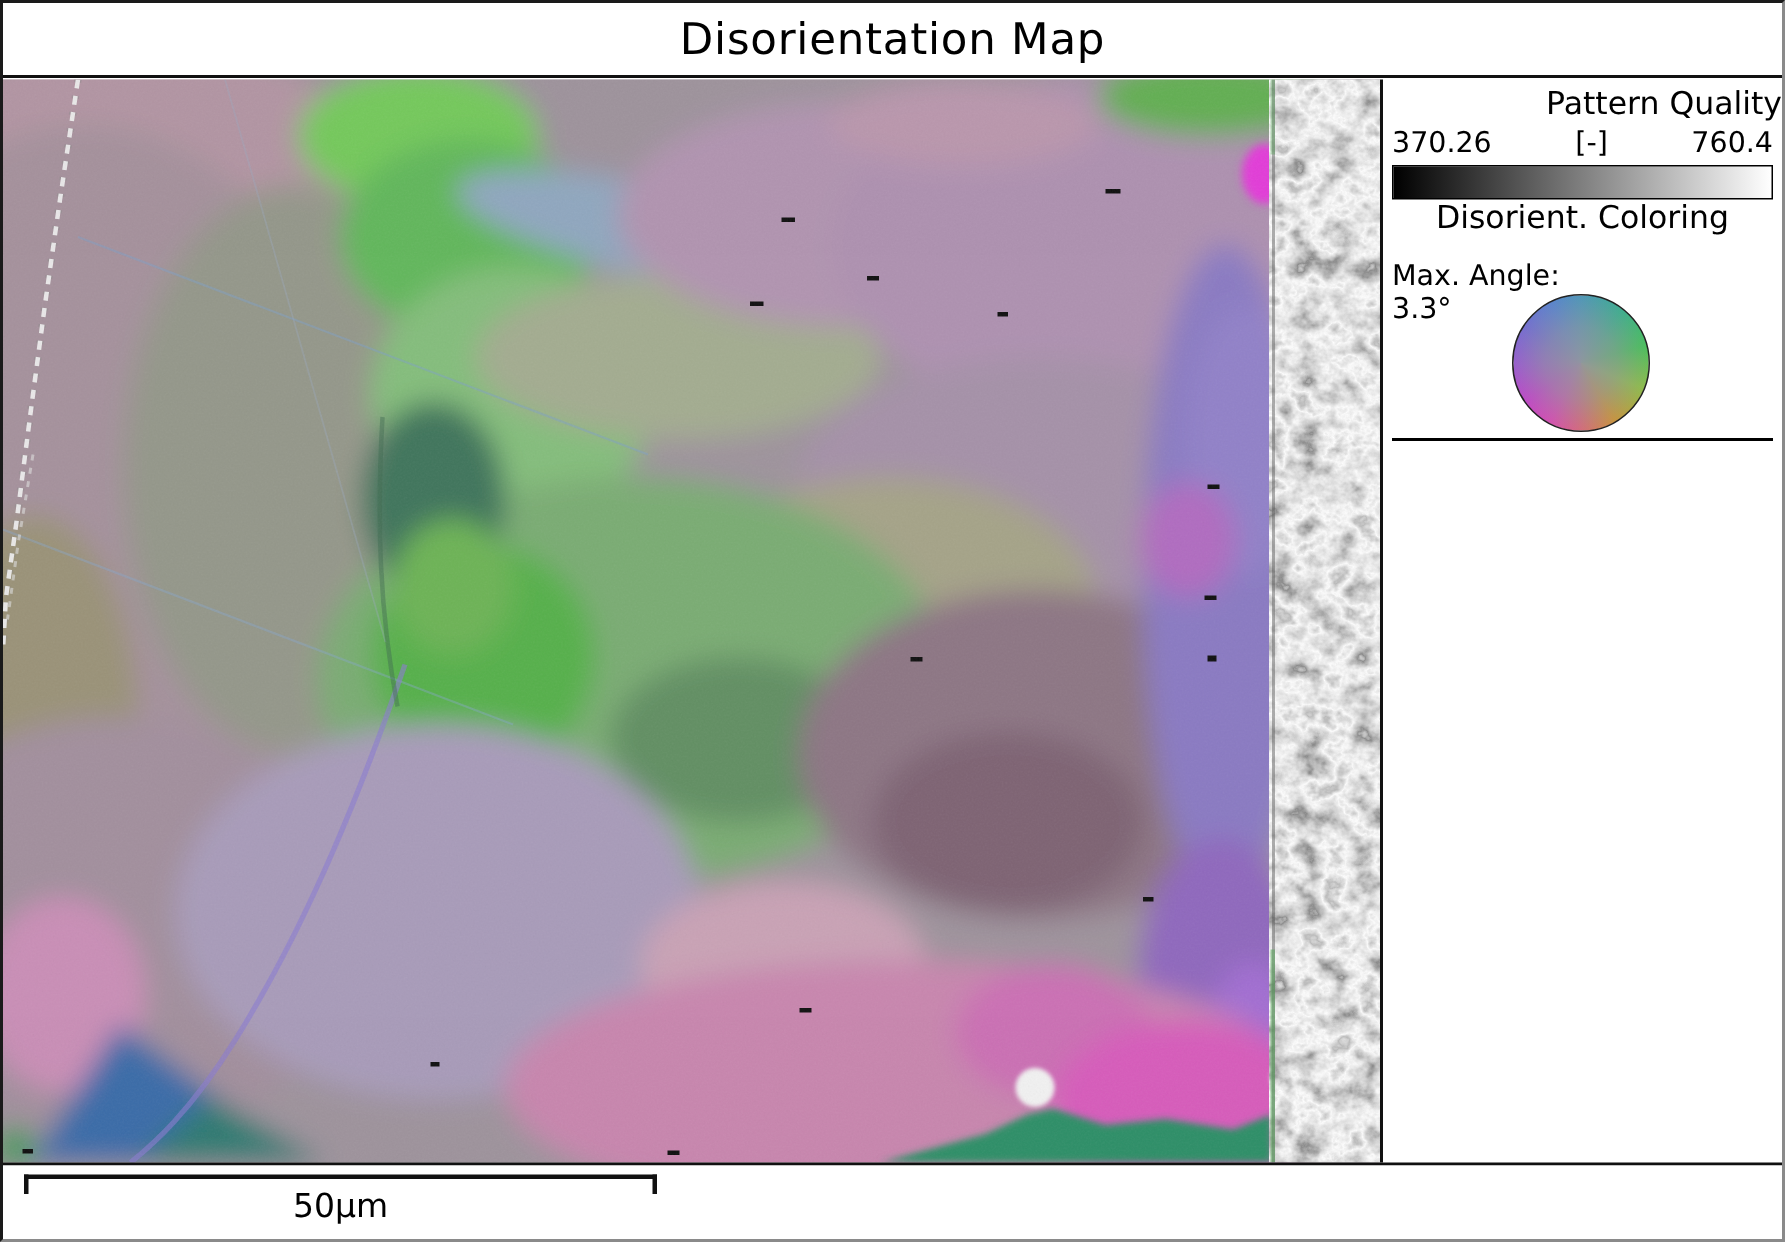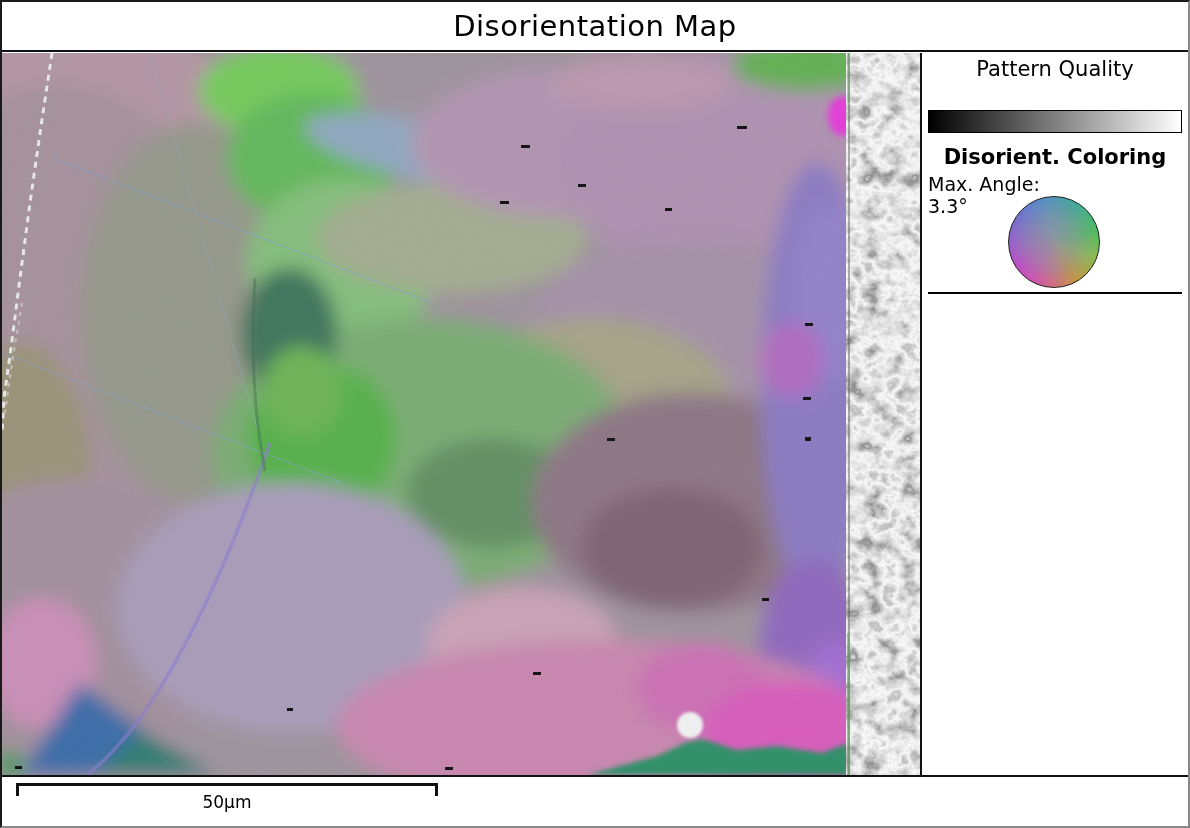--- a/index.html
+++ b/index.html
@@ -23,49 +23,49 @@
   #sidebar {
     position:absolute; left:918px; top:51px; width:268px; height:722px;
     background:#fff; border-left:2px solid #111;
   }
   #mainrow-bottomline {
     position:absolute; left:0; top:773px; width:1186px; height:0;
     border-top:2px solid #111;
   }
   
   .sb-title { position:absolute; left:0; width:266px; text-align:center; font-size:21px; }
-  #pq-title { top:4px; }
+  #pq-title { top:4px;text-align:right; }
   .sb-row { position:absolute; left:6px; width:254px; font-size:19px; display:flex; justify-content:space-between; }
   #pq-range { top:31px; }
   #pq-bar {
     position:absolute; left:6px; top:57px; width:254px; height:23px;
     border:1px solid #000;
     background:linear-gradient(to right,#000000,#ffffff);
   }
-  #do-title { top:92px;font-weight:bold; }
+  #do-title { top:80px; }
   #do-angle { top:120px;flex-direction:column; }
   #wheel {
     position:absolute; left:86px; top:143px; width:92px; height:92px;
     border-radius:50%; border:1px solid #222;
     background:
       radial-gradient(circle at 50% 50%, rgba(146,150,158,0.95) 0%, rgba(146,150,158,0.55) 38%, rgba(146,150,158,0) 72%),
       conic-gradient(from 0deg,
         #4f97b8 0deg, #3fae8e 38deg, #4abf5d 75deg, #8fbc4c 112deg,
         #c8943f 150deg, #d5697f 182deg, #d351b0 207deg, #c04ac6 235deg,
         #9a5ecd 268deg, #7270d0 305deg, #5a85cc 335deg, #4f97b8 360deg);
   }
   #sb-sep { position:absolute; left:6px; top:239px; width:254px; height:0; border-top:2px solid #000; }
   
   #footer { position:absolute; left:0; top:775px; width:1186px; height:49px; background:#fff; }
   #scalebar-bracket {
     position:absolute; left:14px; top:6px; width:422px; height:13px;
     border-top:3px solid #111; border-left:3px solid #111; border-right:3px solid #111;
   }
   #scalebar-label {
-    position:absolute; left:14px; top:15px; width:422px; text-align:center; font-size:17px;
+    position:absolute; left:14px; top:15px; width:422px; text-align:center; font-size:22px;
   }
 </style>
 </head>
 <body>
 
 <div id="frame">
 
   <div id="titlebar">
     <div class="t">Disorientation Map</div>
   </div>
@@ -203,20 +203,25 @@
         <rect x="845" y="580" width="3" height="142" fill="#5aa35d" opacity="0.6"></rect>
         <rect x="845" y="0" width="3" height="50" fill="#5aa35d" opacity="0.45"></rect>
       </g>
 
       <rect x="0" y="0" width="848" height="722" filter="url(#grainA)" opacity="0.45"></rect>
     </svg>
   </div>
 
   <div id="sidebar">
     <div class="sb-title" id="pq-title">Pattern Quality</div>
+    <div class="sb-row" id="pq-range">
+      <span>370.26</span>
+      <span>[-]</span>
+      <span>760.4</span>
+    </div>
     <div id="pq-bar"></div>
 
     <div class="sb-title" id="do-title">Disorient. Coloring</div>
     <div class="sb-row" id="do-angle">
       <span>Max. Angle:</span>
       <span>3.3°</span>
     </div>
     <div id="wheel"></div>
     <div id="sb-sep"></div>
   </div>

